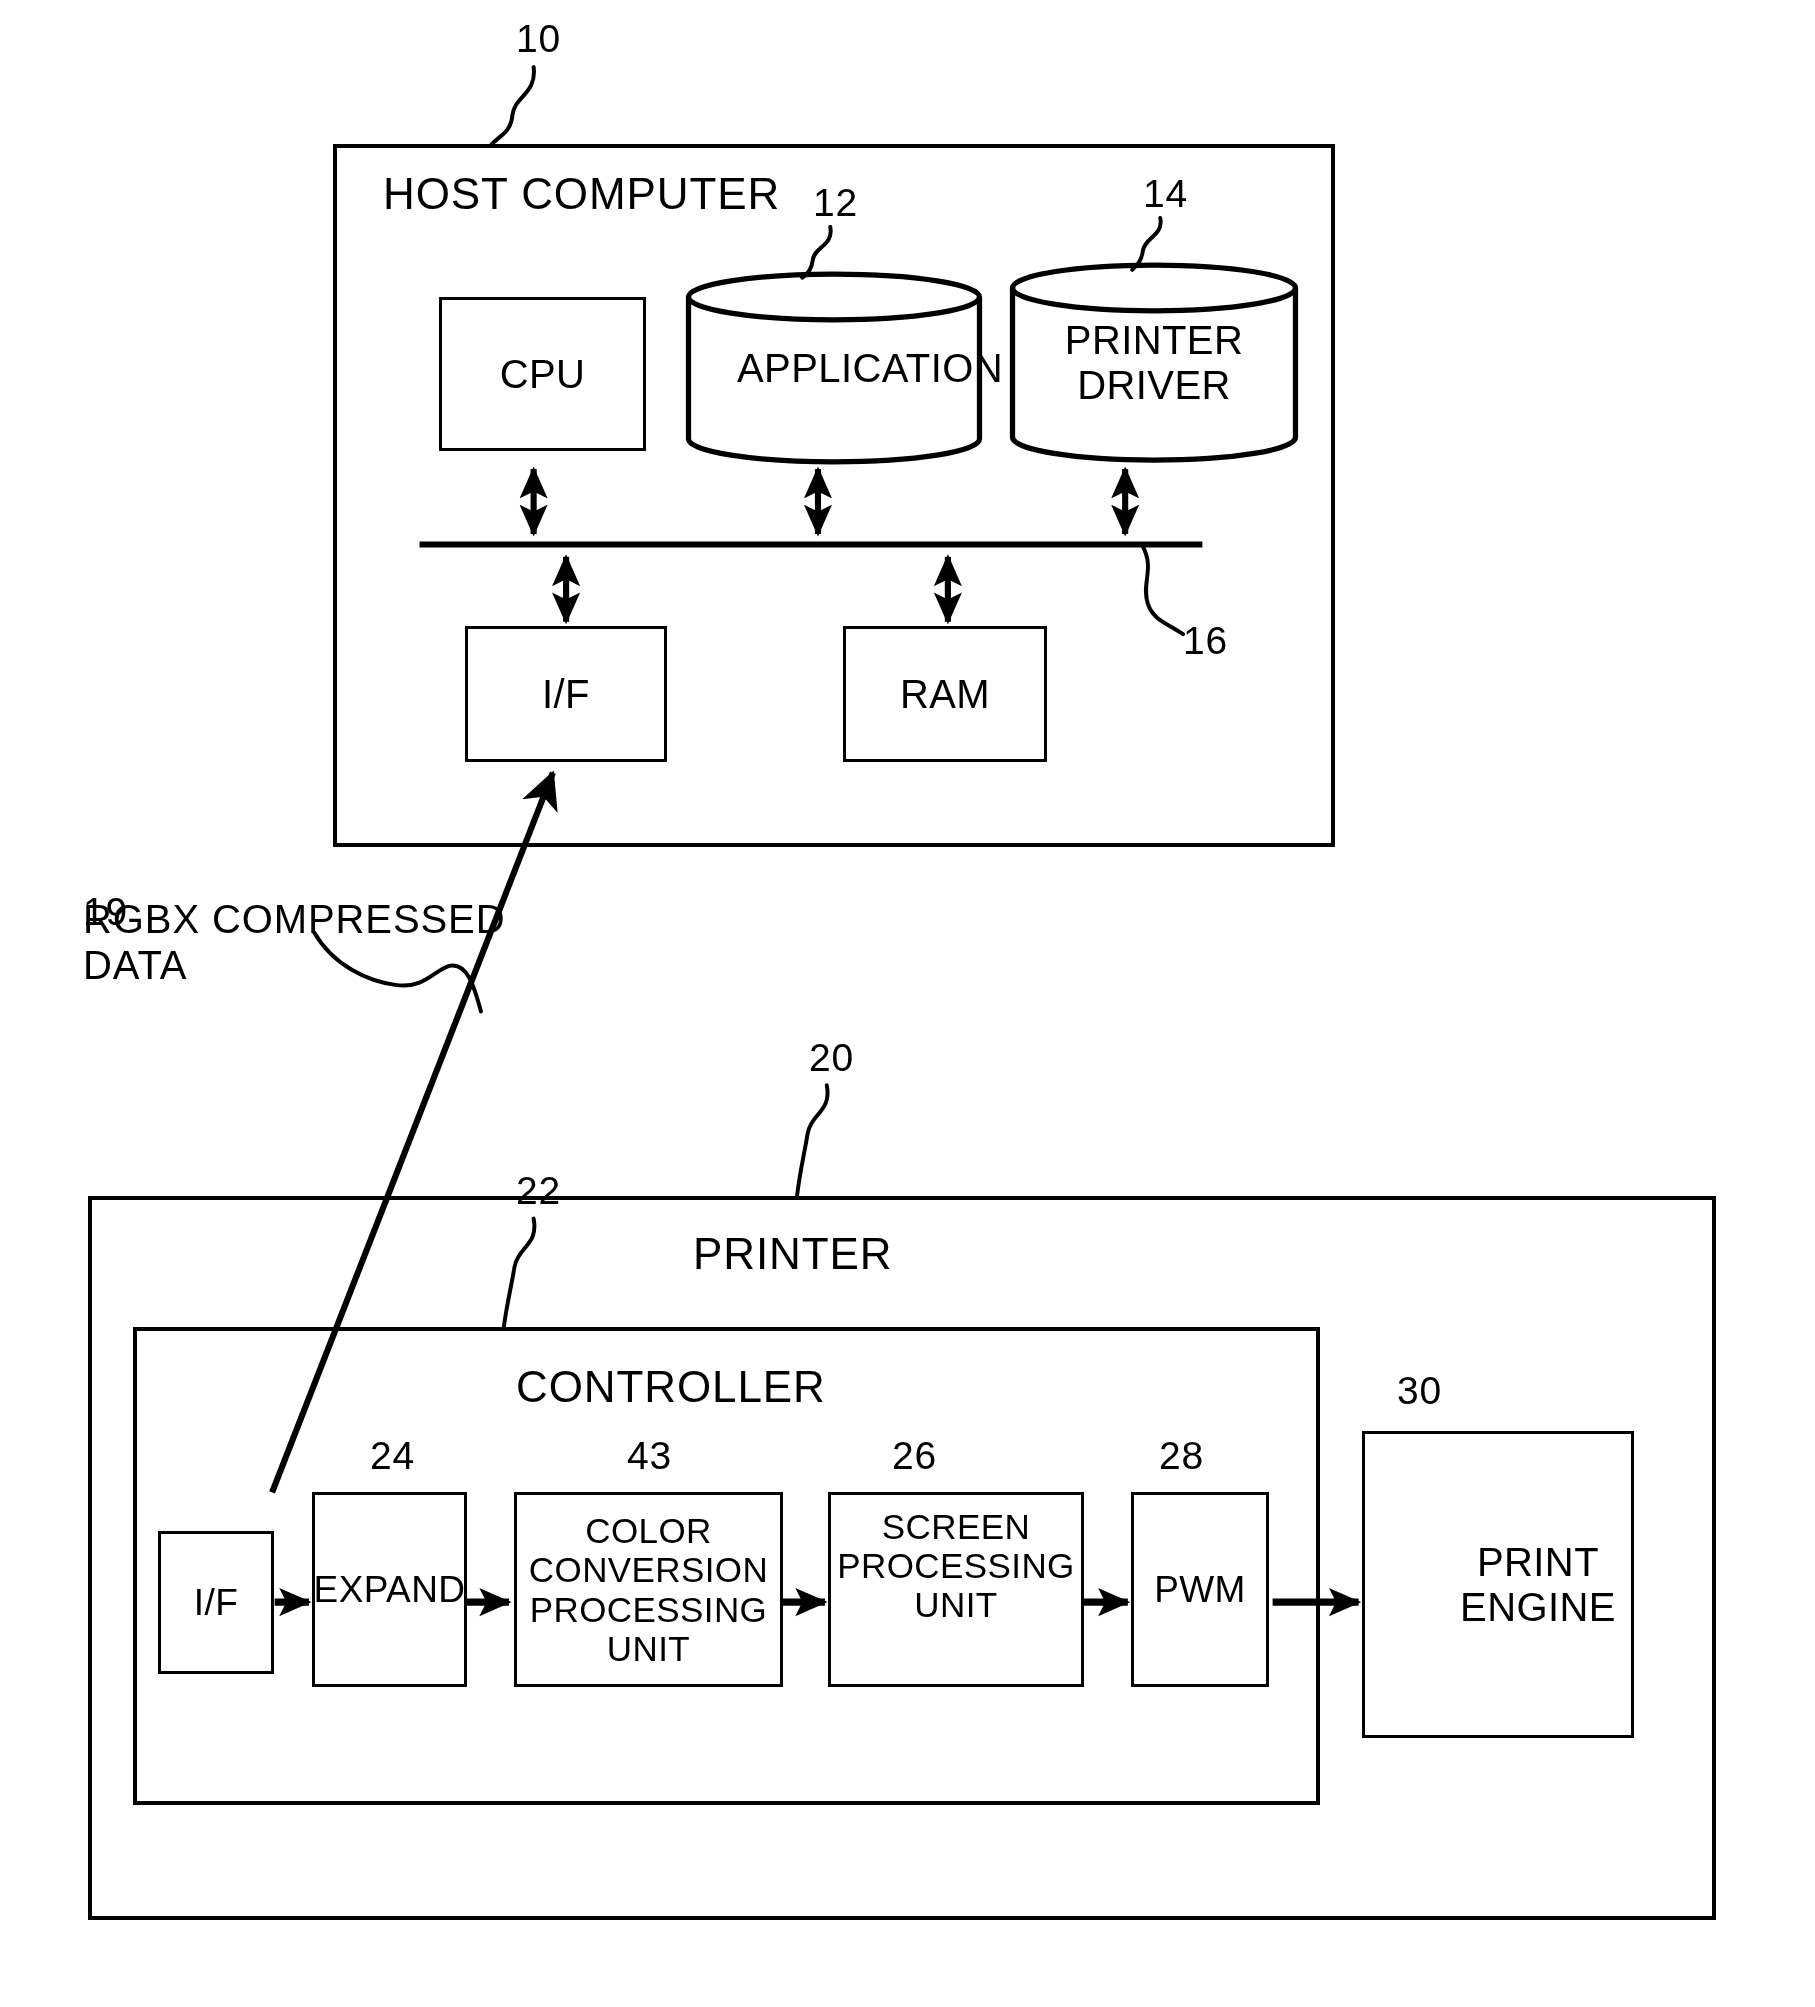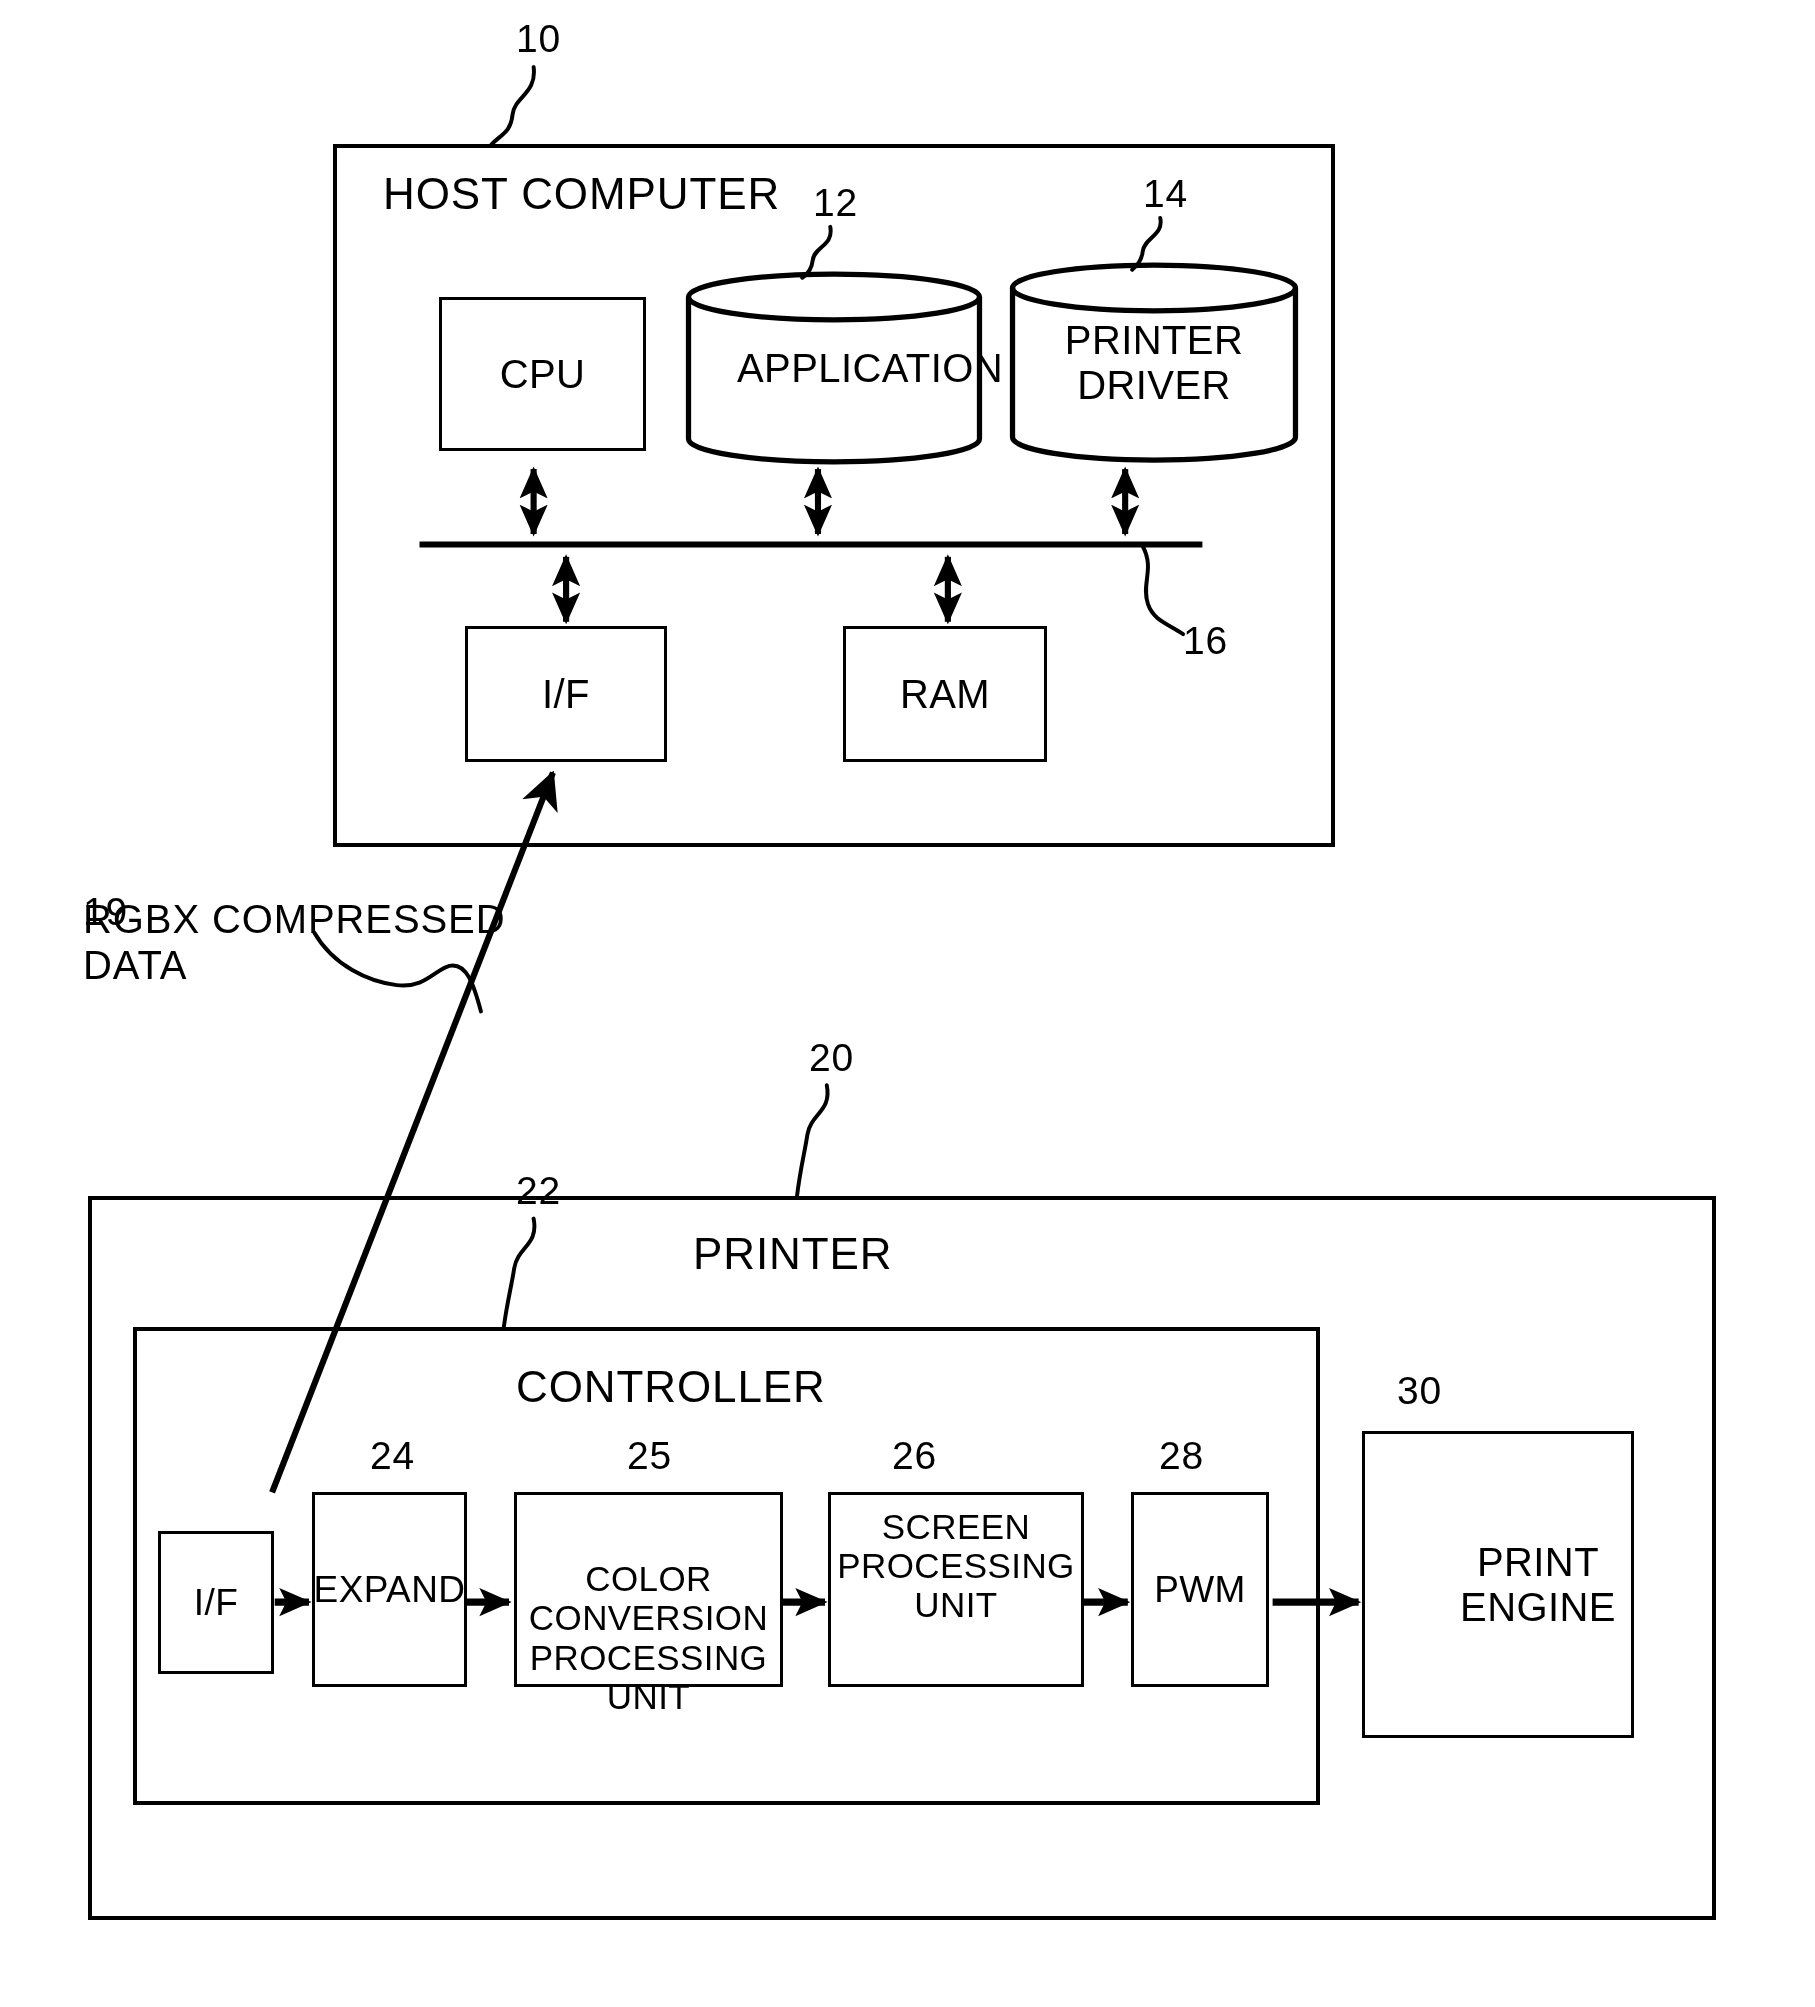--- a/index.html
+++ b/index.html
@@ -177,25 +177,25 @@
   <div class="ref" style="left:516px; top:1171px;">22</div>
 
   <div class="box-thin" style="left:158px; top:1531px; width:116px; height:143px;"></div>
   <div class="blocklabel" style="left:158px; top:1531px; width:116px; height:143px; font-size:37px;">I/F</div>
 
   <div class="box-thin" style="left:312px; top:1492px; width:155px; height:195px;"></div>
   <div class="blocklabel" style="left:312px; top:1492px; width:155px; height:195px; font-size:37px;">EXPAND</div>
   <div class="ref" style="left:370px; top:1436px;">24</div>
 
   <div class="box-thin" style="left:514px; top:1492px; width:269px; height:195px;"></div>
-  <div class="blocklabel" style="left:514px; top:1492px; width:269px; height:195px; font-size:35px;margin-top:48px;">COLOR
+  <div class="blocklabel" style="left:514px; top:1492px; width:269px; height:195px; font-size:35px;">COLOR
 CONVERSION
 PROCESSING
 UNIT</div>
-  <div class="ref" style="left:627px; top:1436px;">25</div>
+  <div class="ref" style="left:627px; top:1436px;">43</div>
 
   <div class="box-thin" style="left:828px; top:1492px; width:256px; height:195px;"></div>
   <div class="blocklabel" style="left:828px; top:1492px; width:256px; height:147px; font-size:35px;">SCREEN
 PROCESSING
 UNIT</div>
   <div class="ref" style="left:892px; top:1436px;">26</div>
 
   <div class="box-thin" style="left:1131px; top:1492px; width:138px; height:195px;"></div>
   <div class="blocklabel" style="left:1131px; top:1492px; width:138px; height:195px; font-size:37px;">PWM</div>
   <div class="ref" style="left:1159px; top:1436px;">28</div>

